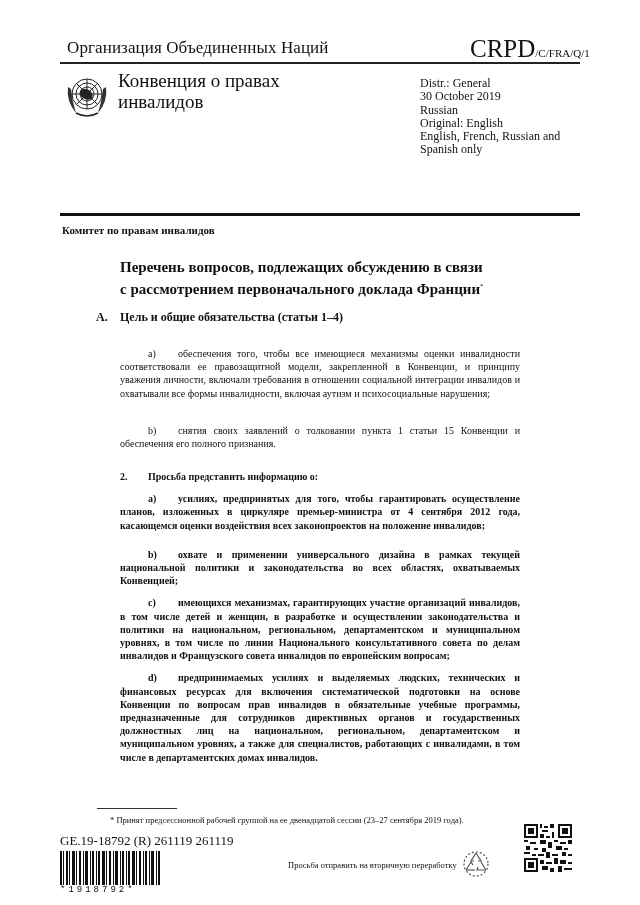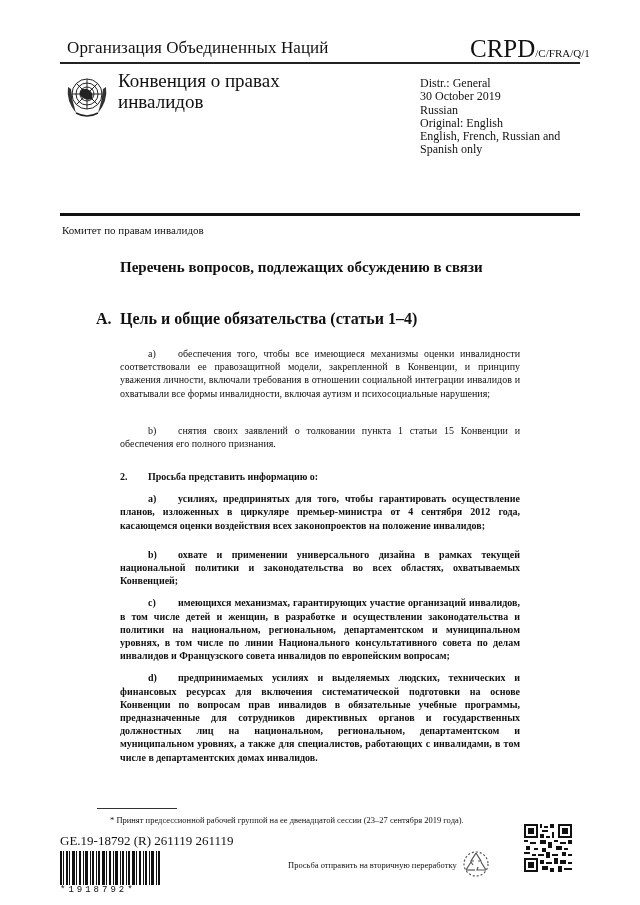--- a/index.html
+++ b/index.html
@@ -6,24 +6,24 @@
   body { width:640px; height:905px; position:relative; overflow:hidden; font-family:"Liberation Serif", "DejaVu Serif", serif; color:#111; }
   .abs { position:absolute; }
   .org { left:67px; top:38px; font-size:17px; letter-spacing:0.1px; }
   .symbol { left:470px; top:36px; font-size:25px; line-height:26px; white-space:nowrap; }
   .symbol .sub { font-size:11px; }
   .rule-top { left:60px; top:62px; width:520px; height:1.5px; background:#222; }
   .un-logo { left:62px; top:71px; width:50px; height:50px; }
   .conv-title { left:118px; top:70px; font-size:19px; font-weight:normal; line-height:21px; }
   .meta { left:420px; top:77px; font-size:12px; line-height:13.3px; }
   .rule-mid { left:60px; top:213px; width:520px; height:3px; background:#111; }
-  .committee { left:62px; top:224px; font-size:11px; font-weight:normal; }
+  .committee { left:62px; top:224px; font-size:11px; font-weight:bold; }
   .doc-title { left:120px; top:258px; font-size:15px; font-weight:bold; line-height:19px; width:420px; }
   .doc-title sup { font-size:7px; font-weight:normal; }
-  .section { left:96px; top:310px; font-size:16px; font-weight:bold; }
+  .section { left:96px; top:310px; font-size:12px; font-weight:bold; }
   .section .num { display:inline-block; width:24px; }
   .body-text { left:120px; width:400px; font-size:10px; line-height:13.2px; text-align:justify; }
   .para-num { display:inline-block; width:28px; }
   .sub-item { text-indent:28px; }
   .sub-item .lab { display:inline-block; width:30px; text-indent:0; }
   .fn-rule { left:97px; top:808px; width:80px; height:1px; background:#333; }
   .footnote { left:110px; top:815px; font-size:8.5px; width:420px; }
   .ge-num { left:60px; top:833px; font-size:13px; }
   .barcode { left:60px; top:851px; width:100px; height:34px; }
   .barcode-num { left:60px; top:885px; font-size:9px; letter-spacing:3px; font-family:"Liberation Mono", monospace; }
@@ -69,20 +69,21 @@
   <div>Original: English</div>
   <div>English, French, Russian and</div>
   <div>Spanish only</div>
 </div>
 
 <div class="abs rule-mid"></div>
 <div class="abs committee">Комитет по правам инвалидов</div>
 
 <div class="abs doc-title">
   <div>Перечень вопросов, подлежащих обсуждению в связи</div>
+  <div><span>с рассмотрением первоначального доклада Франции</span><sup>*</sup></div>
 </div>
 
 <div class="abs section"><span class="num">A.</span><span>Цель и общие обязательства (статьи 1–4)</span></div>
 
 <div class="abs body-text" style="top:338px;">
   <div class="sub-item" style="margin-top:9px;"><span class="lab">a)</span><span>обеспечения того, чтобы все имеющиеся механизмы оценки инвалидности соответствовали ее правозащитной модели, закрепленной в Конвенции, и принципу уважения личности, включали требования в отношении социальной интеграции инвалидов и охватывали все формы инвалидности, включая аутизм и психосоциальные нарушения;</span></div>
   <div class="sub-item" style="margin-top:24px;"><span class="lab">b)</span><span>снятия своих заявлений о толковании пункта 1 статьи 15 Конвенции и обеспечения его полного признания.</span></div>
 </div>
 
 <div class="abs body-text" style="top:470px;font-weight:bold;">

